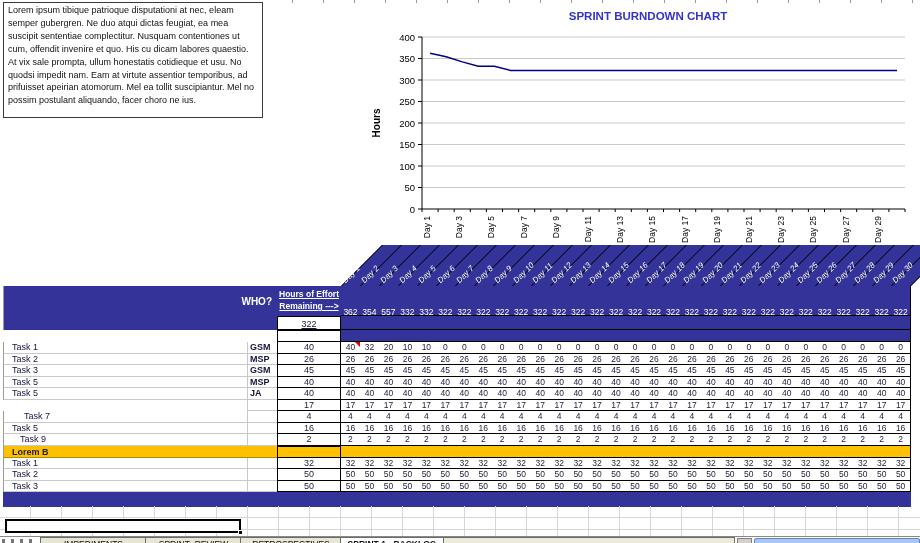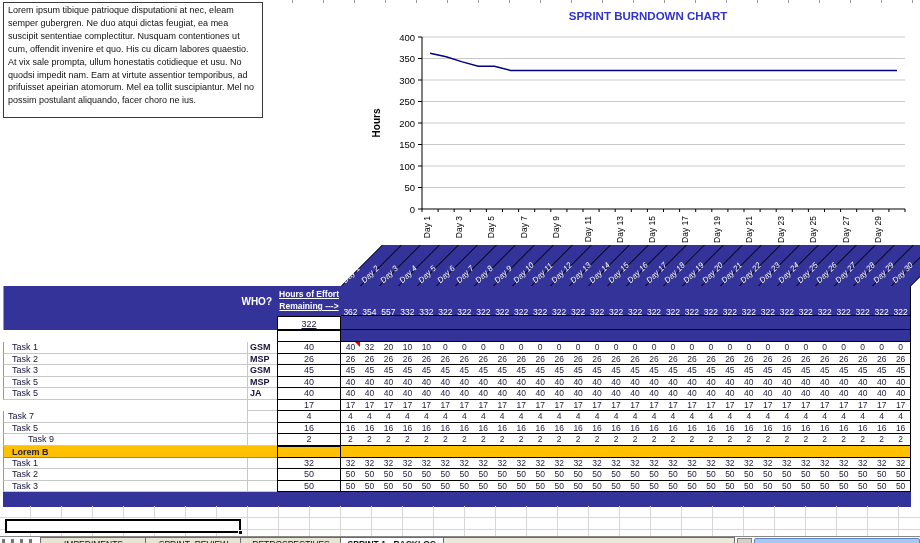--- a/index.html
+++ b/index.html
@@ -480,21 +480,21 @@
       <div class="cell num" style="left:717.4px;top:154.5px;width:19.97px;height:11.5px;background:#fff;border-right:1px solid #000;border-bottom:1px solid #000;line-height:11.5px;">17</div>
       <div class="cell num" style="left:736.37px;top:154.5px;width:19.97px;height:11.5px;background:#fff;border-right:1px solid #000;border-bottom:1px solid #000;line-height:11.5px;">17</div>
       <div class="cell num" style="left:755.3399999999999px;top:154.5px;width:19.97px;height:11.5px;background:#fff;border-right:1px solid #000;border-bottom:1px solid #000;line-height:11.5px;">17</div>
       <div class="cell num" style="left:774.31px;top:154.5px;width:19.97px;height:11.5px;background:#fff;border-right:1px solid #000;border-bottom:1px solid #000;line-height:11.5px;">17</div>
       <div class="cell num" style="left:793.28px;top:154.5px;width:19.97px;height:11.5px;background:#fff;border-right:1px solid #000;border-bottom:1px solid #000;line-height:11.5px;">17</div>
       <div class="cell num" style="left:812.25px;top:154.5px;width:19.97px;height:11.5px;background:#fff;border-right:1px solid #000;border-bottom:1px solid #000;line-height:11.5px;">17</div>
       <div class="cell num" style="left:831.22px;top:154.5px;width:19.97px;height:11.5px;background:#fff;border-right:1px solid #000;border-bottom:1px solid #000;line-height:11.5px;">17</div>
       <div class="cell num" style="left:850.1899999999999px;top:154.5px;width:19.97px;height:11.5px;background:#fff;border-right:1px solid #000;border-bottom:1px solid #000;line-height:11.5px;">17</div>
       <div class="cell num" style="left:869.16px;top:154.5px;width:19.97px;height:11.5px;background:#fff;border-right:1px solid #000;border-bottom:1px solid #000;line-height:11.5px;">17</div>
       <div class="cell num" style="left:888.13px;top:154.5px;width:19.97px;height:11.5px;background:#fff;border-right:1px solid #000;border-bottom:1px solid #000;line-height:11.5px;">17</div>
-      <div class="cell" style="left:0;top:166px;width:244px;height:11.5px;font-size:9px;color:#14143c;line-height:11.5px;padding-left:4px;border-left:1px solid #9a9a9a;border-bottom:1px solid #c8c8c8;">Task 7</div>
+      <div class="cell" style="left:0;top:166px;width:244px;height:11.5px;font-size:9px;color:#14143c;line-height:11.5px;padding-left:20px;border-left:1px solid #9a9a9a;border-bottom:1px solid #c8c8c8;">Task 7</div>
       <div class="cell" style="left:244px;top:166px;width:30px;height:11.5px;font-size:9px;font-weight:bold;color:#14143c;line-height:11.5px;padding-left:2px;border-bottom:1px solid #c8c8c8;border-left:1px solid #c8c8c8;"></div>
       <div class="cell num" style="left:274px;top:166px;width:64px;height:11.5px;background:#fff;border:1px solid #000;border-top:none;line-height:11.5px;font-size:9px;">4</div>
       <div class="cell num" style="left:338px;top:166px;width:19.97px;height:11.5px;background:#fff;border-right:1px solid #000;border-bottom:1px solid #000;line-height:11.5px;">4</div>
       <div class="cell num" style="left:356.97px;top:166px;width:19.97px;height:11.5px;background:#fff;border-right:1px solid #000;border-bottom:1px solid #000;line-height:11.5px;">4</div>
       <div class="cell num" style="left:375.94px;top:166px;width:19.97px;height:11.5px;background:#fff;border-right:1px solid #000;border-bottom:1px solid #000;line-height:11.5px;">4</div>
       <div class="cell num" style="left:394.90999999999997px;top:166px;width:19.97px;height:11.5px;background:#fff;border-right:1px solid #000;border-bottom:1px solid #000;line-height:11.5px;">4</div>
       <div class="cell num" style="left:413.88px;top:166px;width:19.97px;height:11.5px;background:#fff;border-right:1px solid #000;border-bottom:1px solid #000;line-height:11.5px;">4</div>
       <div class="cell num" style="left:432.85px;top:166px;width:19.97px;height:11.5px;background:#fff;border-right:1px solid #000;border-bottom:1px solid #000;line-height:11.5px;">4</div>
       <div class="cell num" style="left:451.82px;top:166px;width:19.97px;height:11.5px;background:#fff;border-right:1px solid #000;border-bottom:1px solid #000;line-height:11.5px;">4</div>
       <div class="cell num" style="left:470.78999999999996px;top:166px;width:19.97px;height:11.5px;background:#fff;border-right:1px solid #000;border-bottom:1px solid #000;line-height:11.5px;">4</div>
@@ -546,21 +546,21 @@
       <div class="cell num" style="left:717.4px;top:177.5px;width:19.97px;height:11.5px;background:#fff;border-right:1px solid #000;border-bottom:1px solid #000;line-height:11.5px;">16</div>
       <div class="cell num" style="left:736.37px;top:177.5px;width:19.97px;height:11.5px;background:#fff;border-right:1px solid #000;border-bottom:1px solid #000;line-height:11.5px;">16</div>
       <div class="cell num" style="left:755.3399999999999px;top:177.5px;width:19.97px;height:11.5px;background:#fff;border-right:1px solid #000;border-bottom:1px solid #000;line-height:11.5px;">16</div>
       <div class="cell num" style="left:774.31px;top:177.5px;width:19.97px;height:11.5px;background:#fff;border-right:1px solid #000;border-bottom:1px solid #000;line-height:11.5px;">16</div>
       <div class="cell num" style="left:793.28px;top:177.5px;width:19.97px;height:11.5px;background:#fff;border-right:1px solid #000;border-bottom:1px solid #000;line-height:11.5px;">16</div>
       <div class="cell num" style="left:812.25px;top:177.5px;width:19.97px;height:11.5px;background:#fff;border-right:1px solid #000;border-bottom:1px solid #000;line-height:11.5px;">16</div>
       <div class="cell num" style="left:831.22px;top:177.5px;width:19.97px;height:11.5px;background:#fff;border-right:1px solid #000;border-bottom:1px solid #000;line-height:11.5px;">16</div>
       <div class="cell num" style="left:850.1899999999999px;top:177.5px;width:19.97px;height:11.5px;background:#fff;border-right:1px solid #000;border-bottom:1px solid #000;line-height:11.5px;">16</div>
       <div class="cell num" style="left:869.16px;top:177.5px;width:19.97px;height:11.5px;background:#fff;border-right:1px solid #000;border-bottom:1px solid #000;line-height:11.5px;">16</div>
       <div class="cell num" style="left:888.13px;top:177.5px;width:19.97px;height:11.5px;background:#fff;border-right:1px solid #000;border-bottom:1px solid #000;line-height:11.5px;">16</div>
-      <div class="cell" style="left:0;top:189px;width:244px;height:11.5px;font-size:9px;color:#14143c;line-height:11.5px;padding-left:24px;border-left:1px solid #9a9a9a;border-bottom:1px solid #c8c8c8;">Task 9</div>
+      <div class="cell" style="left:0;top:189px;width:244px;height:11.5px;font-size:9px;color:#14143c;line-height:11.5px;padding-left:16px;border-left:1px solid #9a9a9a;border-bottom:1px solid #c8c8c8;">Task 9</div>
       <div class="cell" style="left:244px;top:189px;width:30px;height:11.5px;font-size:9px;font-weight:bold;color:#14143c;line-height:11.5px;padding-left:2px;border-bottom:1px solid #c8c8c8;border-left:1px solid #c8c8c8;"></div>
       <div class="cell num" style="left:274px;top:189px;width:64px;height:11.5px;background:#fff;border:1px solid #000;border-top:none;line-height:11.5px;font-size:9px;">2</div>
       <div class="cell num" style="left:338px;top:189px;width:19.97px;height:11.5px;background:#fff;border-right:1px solid #000;border-bottom:1px solid #000;line-height:11.5px;">2</div>
       <div class="cell num" style="left:356.97px;top:189px;width:19.97px;height:11.5px;background:#fff;border-right:1px solid #000;border-bottom:1px solid #000;line-height:11.5px;">2</div>
       <div class="cell num" style="left:375.94px;top:189px;width:19.97px;height:11.5px;background:#fff;border-right:1px solid #000;border-bottom:1px solid #000;line-height:11.5px;">2</div>
       <div class="cell num" style="left:394.90999999999997px;top:189px;width:19.97px;height:11.5px;background:#fff;border-right:1px solid #000;border-bottom:1px solid #000;line-height:11.5px;">2</div>
       <div class="cell num" style="left:413.88px;top:189px;width:19.97px;height:11.5px;background:#fff;border-right:1px solid #000;border-bottom:1px solid #000;line-height:11.5px;">2</div>
       <div class="cell num" style="left:432.85px;top:189px;width:19.97px;height:11.5px;background:#fff;border-right:1px solid #000;border-bottom:1px solid #000;line-height:11.5px;">2</div>
       <div class="cell num" style="left:451.82px;top:189px;width:19.97px;height:11.5px;background:#fff;border-right:1px solid #000;border-bottom:1px solid #000;line-height:11.5px;">2</div>
       <div class="cell num" style="left:470.78999999999996px;top:189px;width:19.97px;height:11.5px;background:#fff;border-right:1px solid #000;border-bottom:1px solid #000;line-height:11.5px;">2</div>

